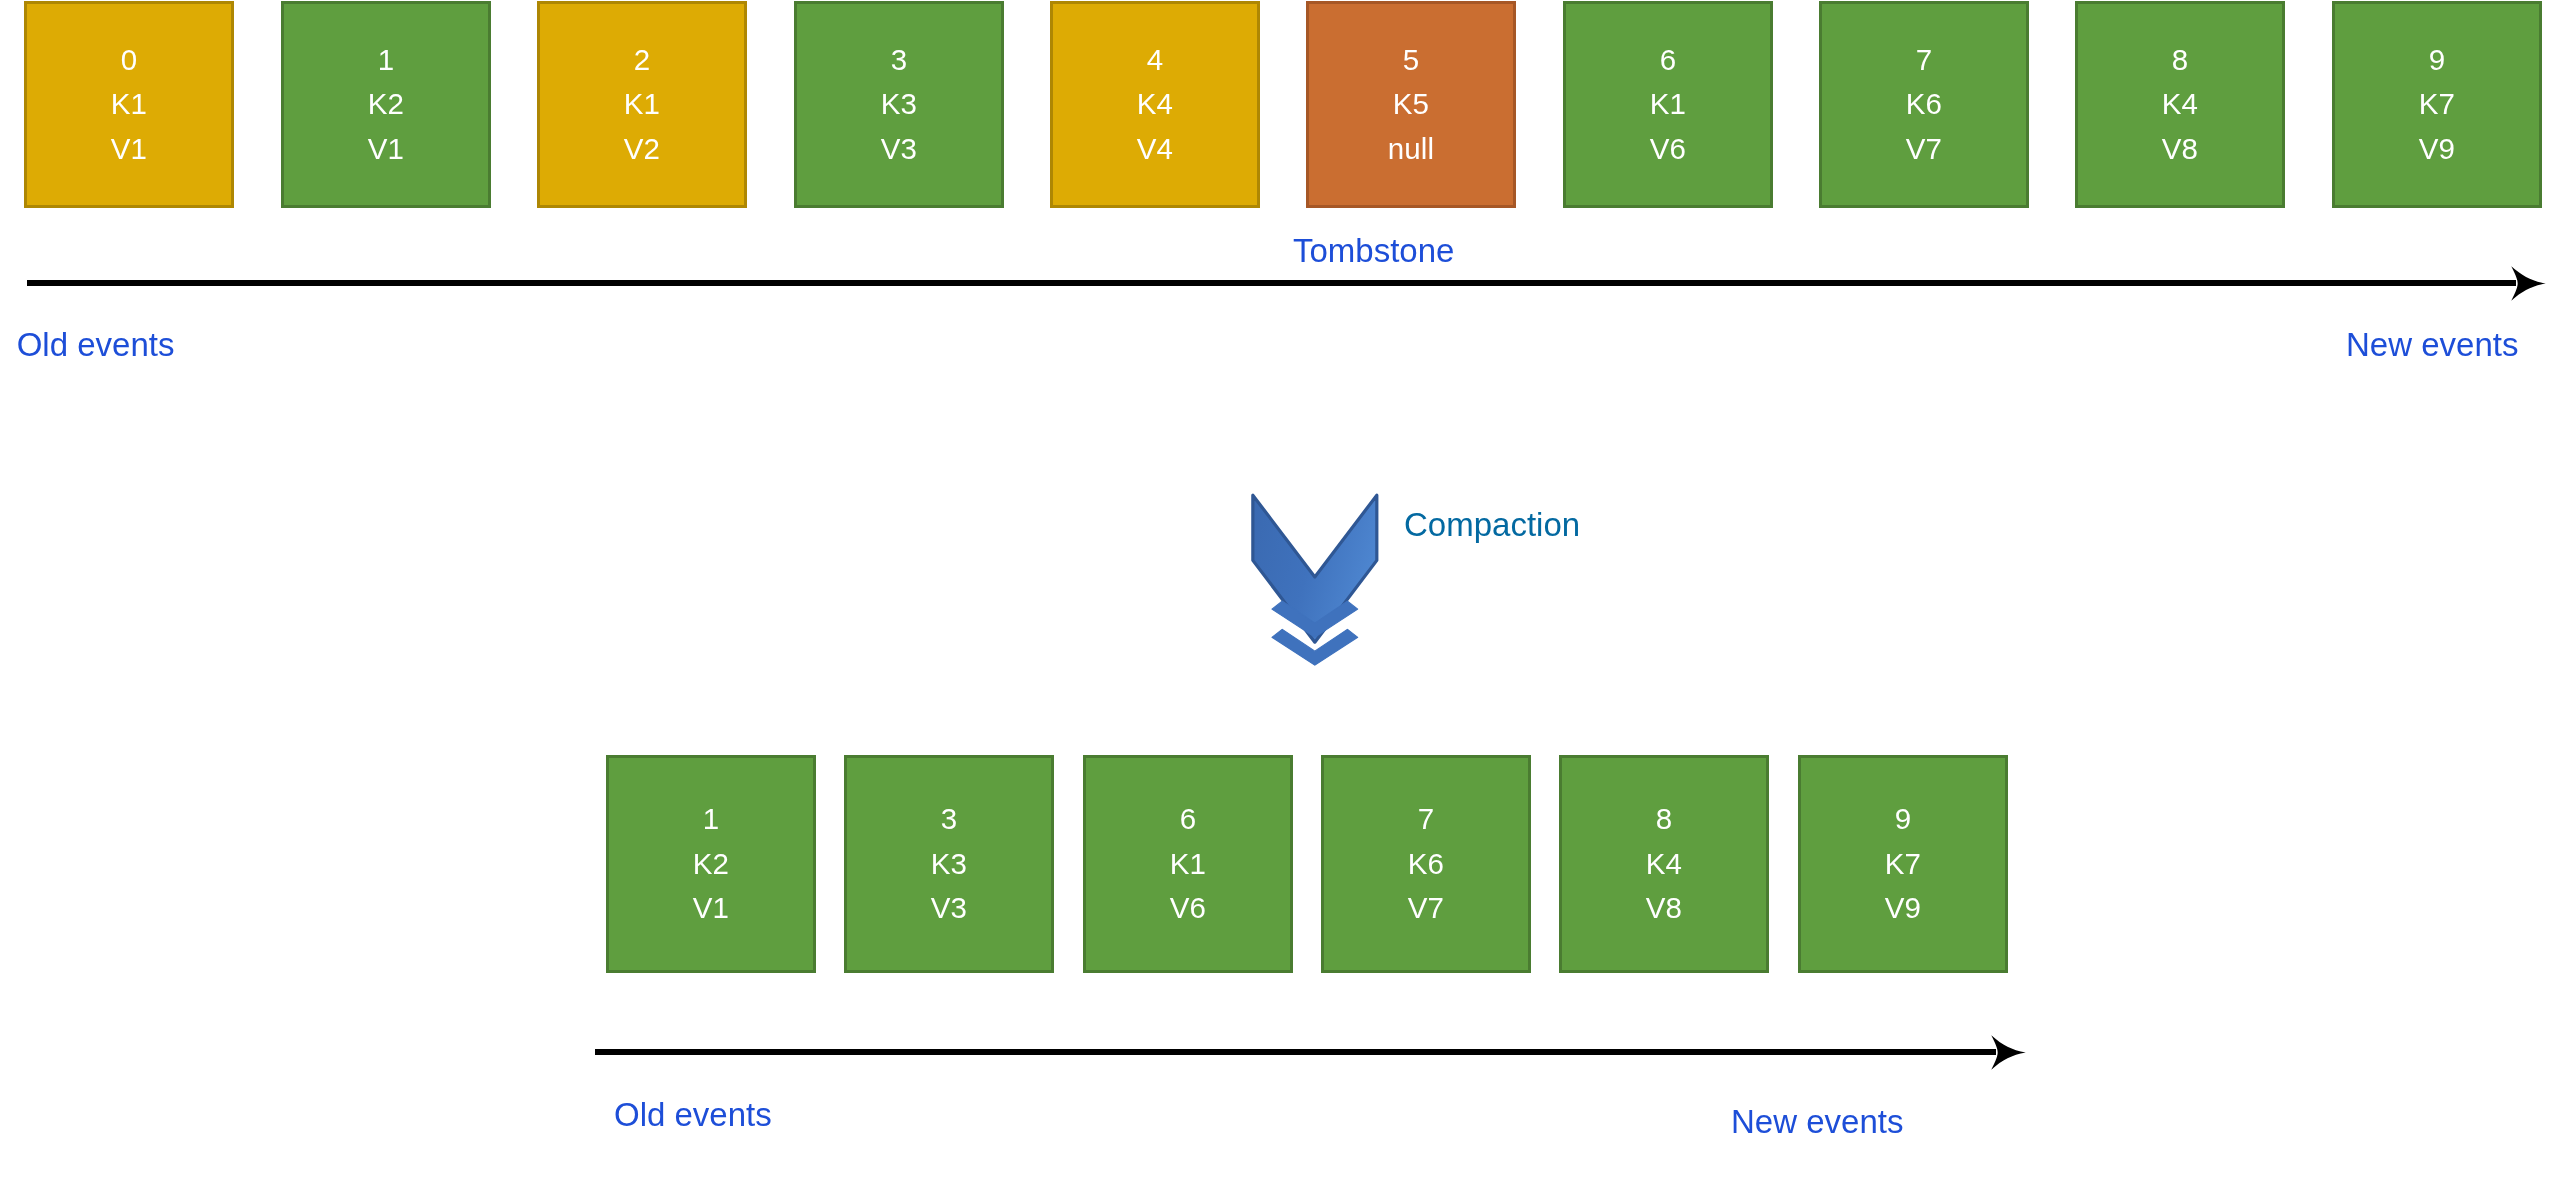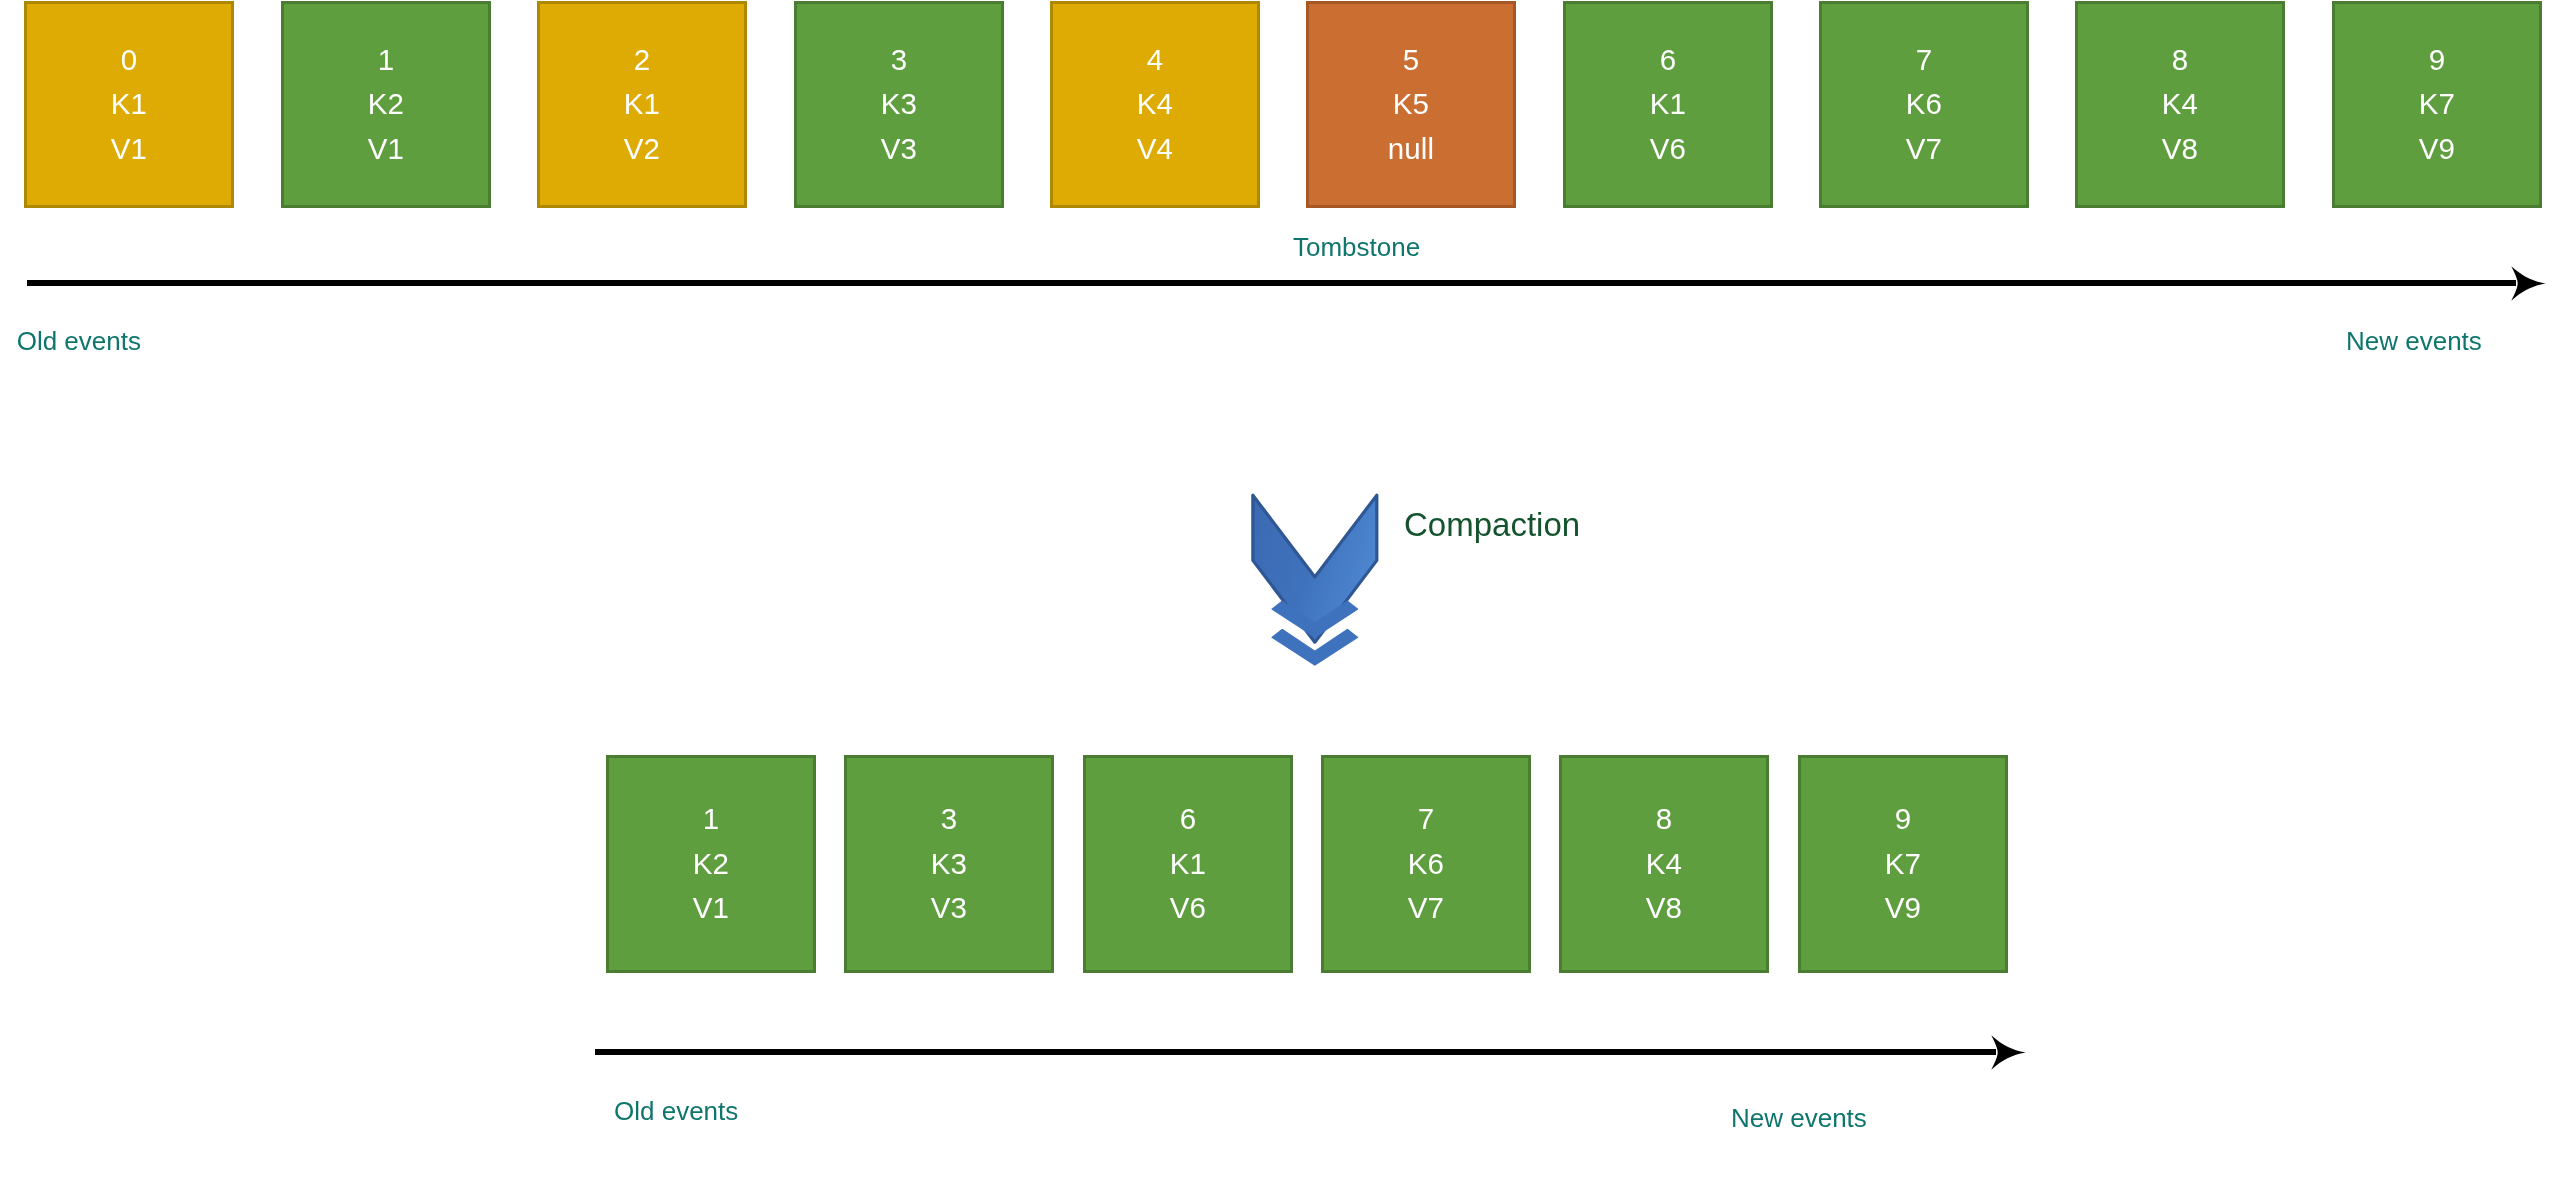--- a/index.html
+++ b/index.html
@@ -59,36 +59,36 @@
     position: absolute;
     top: -15.4px;
     width: 37px;
     height: 37px;
   }
   .timeline-arrow .head svg { display: block; }
 
   
   .label {
     position: absolute;
-    font-size: 26px;
+    font-size: 33px;
     line-height: 1.1;
     white-space: nowrap;
-    color: #0f766e;
+    color: #1d4ed8;
   }
 
   
   .compaction-icon {
     position: absolute;
   }
   .compaction-icon svg { display: block; }
   .compaction-label {
     position: absolute;
     font-size: 33px;
     white-space: nowrap;
-    color: #14532d;
+    color: #0369a1;
   }
 </style>
 </head>
 <body>
 
 <div id="stage">
 
   <div id="top-row">
       <div class="event-box c-gold" style="left: 24px; top: 1.3px; width: 210px; height: 207px;">
         <span class="cell-line">0</span>

